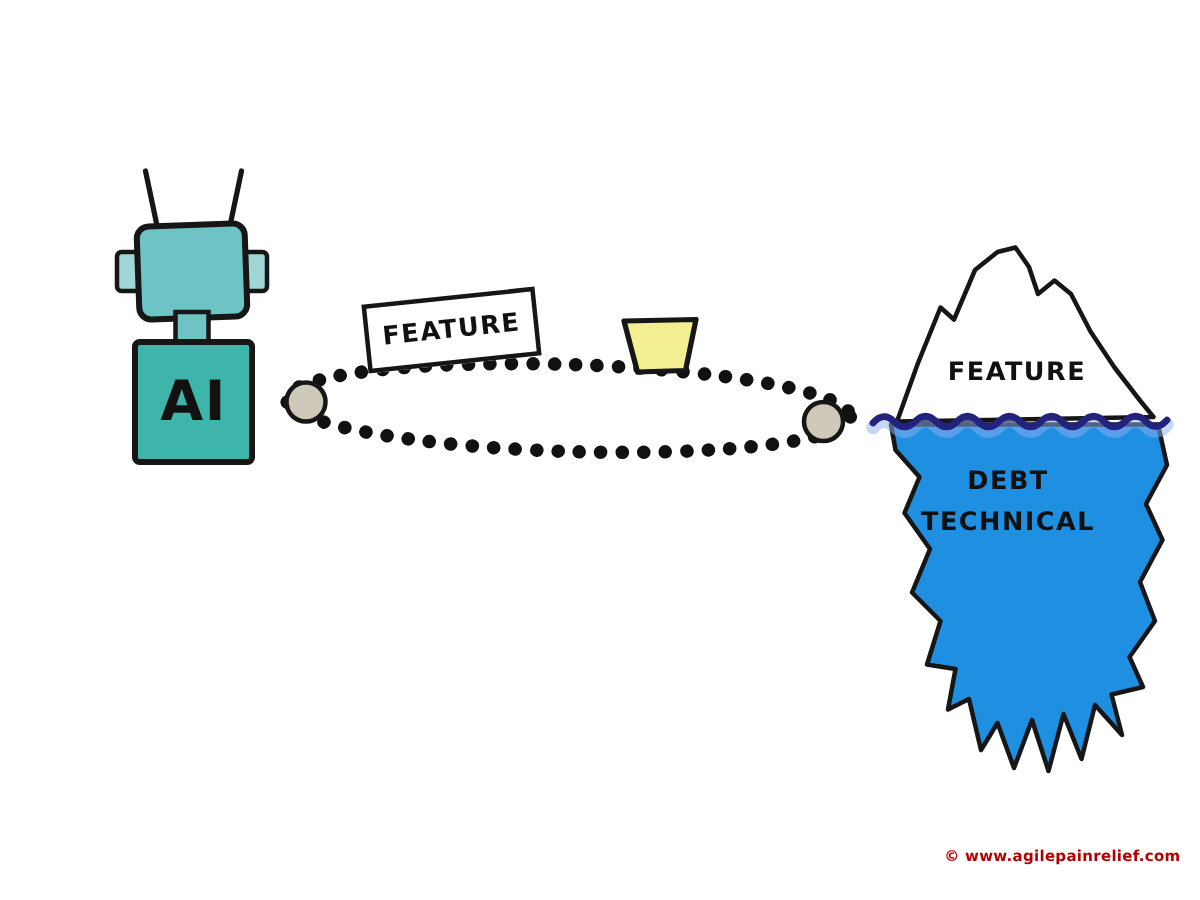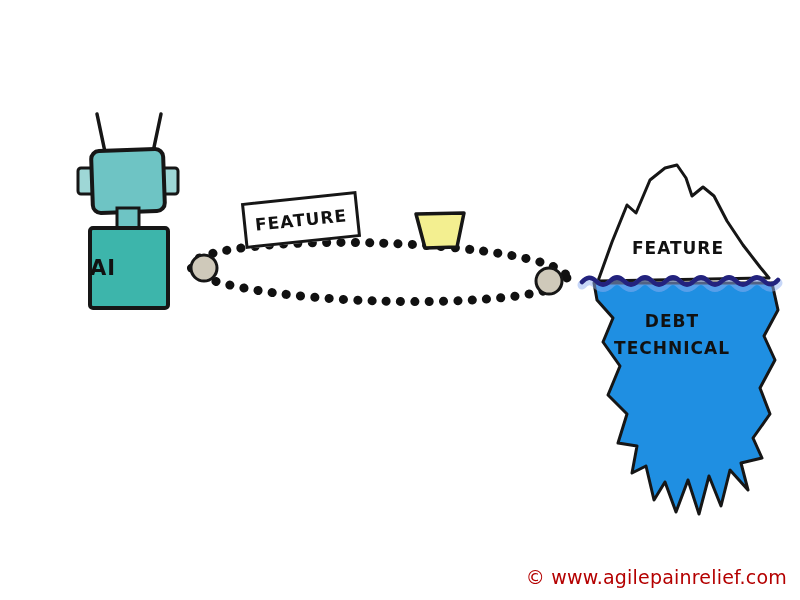--- a/index.html
+++ b/index.html
@@ -25,40 +25,40 @@
   .crate     { fill: var(--crate-yellow); stroke: var(--outline); stroke-width: 3.5; stroke-linejoin: round; }
   .berg-top  { fill: var(--iceberg-white); stroke: var(--outline); stroke-width: 3; stroke-linejoin: round; }
   .berg-bot  { fill: var(--iceberg-blue); stroke: var(--outline); stroke-width: 3; stroke-linejoin: round; }
   .wglow     { fill: none; stroke: var(--water-glow); stroke-width: 9; opacity: .5; stroke-linecap: round; }
   .wline     { fill: none; stroke: var(--water-navy); stroke-width: 4.5; stroke-linecap: round; }
 
   
   .label { position: absolute; color: var(--text-black); font-weight: 800; }
   .ai-label {
     left: 90px; top: 250px; width: 78px; height: 36px;
-    line-height: 36px; text-align: left; font-size: 21px; letter-spacing: 1px;
+    line-height: 36px; text-align: center; font-size: 37px; letter-spacing: 1px;
   }
   .feature-sign {
     position: absolute; left: 243px; top: 197px; width: 110px; height: 40px;
     background: #ffffff; border: 3px solid var(--outline);
     transform: rotate(-6deg);
     display: flex; align-items: center; justify-content: center;
   }
   .feature-sign span { font-weight: 800; font-size: 17px; letter-spacing: 1px; color: var(--text-black); }
   .iceberg-feature {
     left: 608px; top: 238px; width: 140px;
     text-align: center; font-size: 17px; letter-spacing: 1px;
   }
   .iceberg-debt {
     left: 602px; top: 308px; width: 140px;
     text-align: center; font-size: 17px; letter-spacing: 1px; line-height: 27px;
   }
   .copyright {
     position: absolute; right: 13px; top: 566px;
-    font-size: 19px; font-weight: 400; color: var(--copyright-red);
+    font-size: 10px; font-weight: 700; color: var(--copyright-red);
     letter-spacing: 0.2px;
   }
 </style>
 </head>
 <body>
 
 <div class="scene">
 
   <svg class="art" width="800" height="600" viewBox="0 0 800 600">
 

